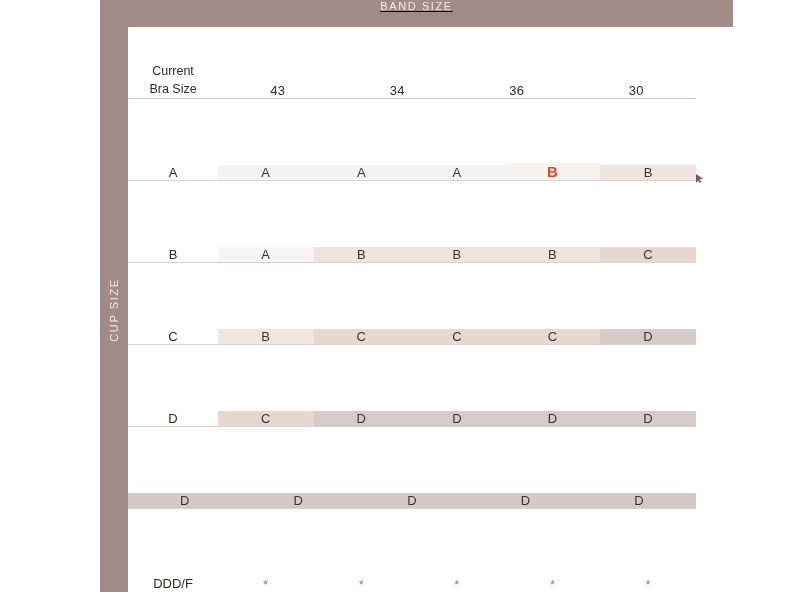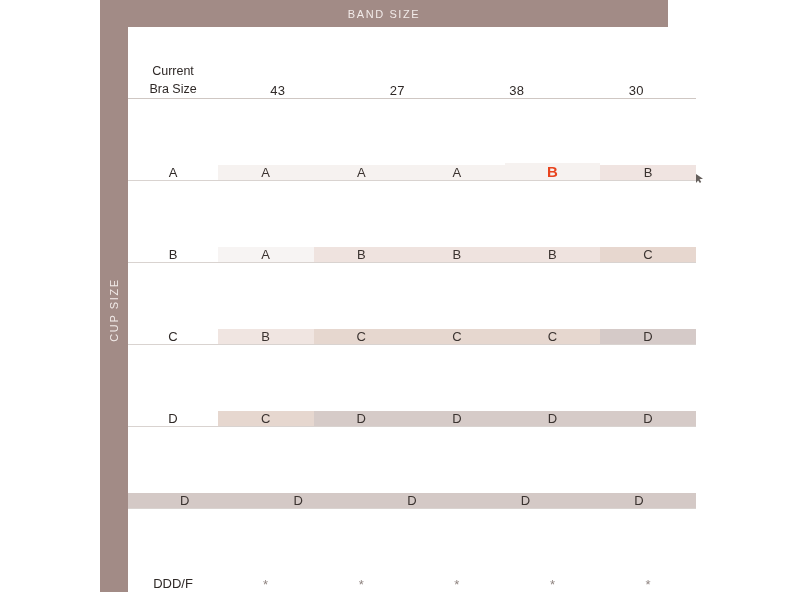--- a/index.html
+++ b/index.html
@@ -21,27 +21,28 @@
     width: 800px;
     height: 599px;
     background: #ffffff;
   }
 
   
   .band-bar {
     position: absolute;
     left: 100px;
     top: 0px;
-    width: 568px;
+    width: 633px;
     height: 27px;
     background: #a28b86;
     display: flex;
-    align-items: center;
+    align-items: flex-start;
     justify-content: center;
     box-sizing: border-box;
+    text-decoration: underline;
   }
   .band-bar-label {
     color: #f2ebe9;
     font-size: 11px;
     letter-spacing: 1.6px;
     font-weight: 400;
     white-space: nowrap;
   }
 
   .cup-bar {
@@ -164,22 +165,22 @@
   <div class="grid">
 
     <div class="row header-row">
       <div class="cell rowlabel">
         <div class="header-label">
           <div>Current</div>
           <div>Bra Size</div>
         </div>
       </div>
       <div class="cell datacell header-num">43</div>
-      <div class="cell datacell header-num">27</div>
-      <div class="cell datacell header-num">38</div>
+      <div class="cell datacell header-num">34</div>
+      <div class="cell datacell header-num">36</div>
       <div class="cell datacell header-num">30</div>
     </div>
 
     <div class="row data-row">
       <div class="cell rowlabel">A</div>
       <div class="cell datacell" style="background: rgb(246, 242, 240);">A</div>
       <div class="cell datacell" style="background: rgb(246, 242, 240);">A</div>
       <div class="cell datacell" style="background: rgb(246, 242, 240);">A</div>
       <div class="cell datacell" style="background: rgb(246, 242, 240);">
         <span class="hl">B</span>

